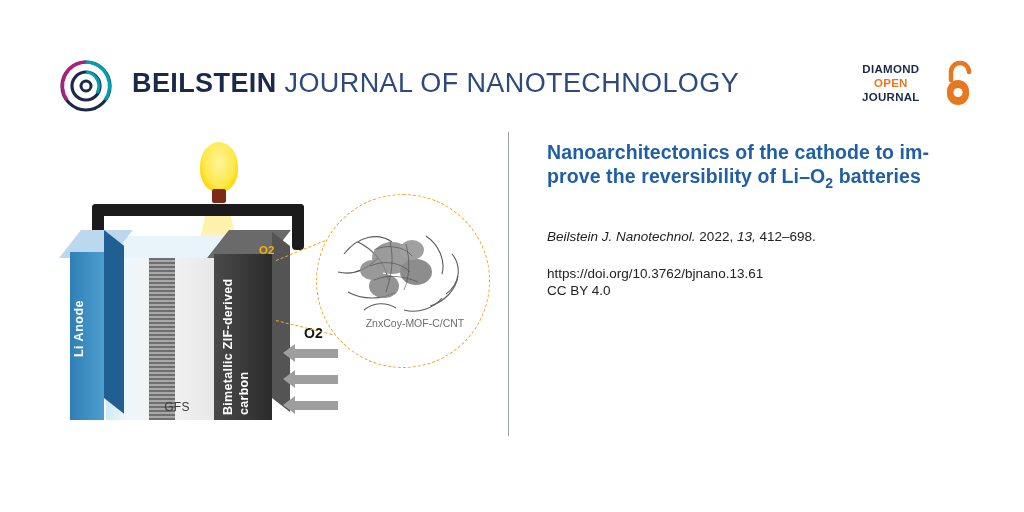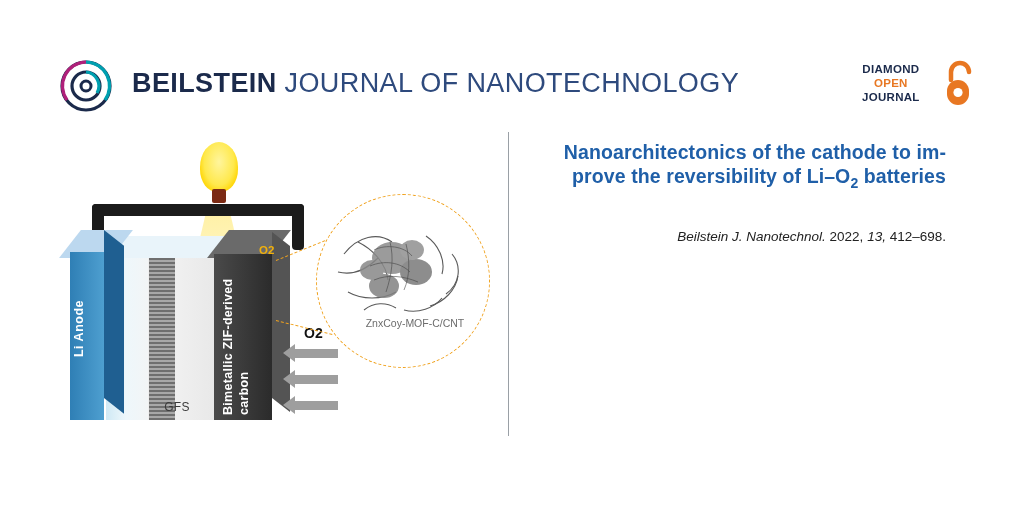--- a/index.html
+++ b/index.html
@@ -83,24 +83,23 @@
     left: 508px;
     top: 132px;
     width: 1px;
     height: 304px;
     background: #9aa0a6;
   }
 
   
   .article {
     position: absolute;
-    left: 526px;
+    left: 547px;
     top: 140px;
     width: 420px;
-    text-align: right;
   }
   .article h1 {
     margin: 0;
     font-size: 19.5px;
     line-height: 24px;
     color: #1f5fa8;
     font-weight: bold;
     letter-spacing: 0.1px;
   }
   .authors {
@@ -442,20 +441,22 @@
   </h1>
 
 
   <div class="citation">
     <span>Beilstein J. Nanotechnol.</span>
     <span class="year">2022,</span>
     <span class="vol">13,</span>
     <span class="pages">412–698.</span>
   </div>
 
+  <div class="doi">https://doi.org/10.3762/bjnano.13.61</div>
+  <div class="license">CC BY 4.0</div>
 </div>
 
 <div class="graphic">
   <div class="cell">
 
     <div class="bulb-glow"></div>
     <div class="bulb-base"></div>
     <div class="light-cone"></div>
 
     <div class="wire-top"></div>

